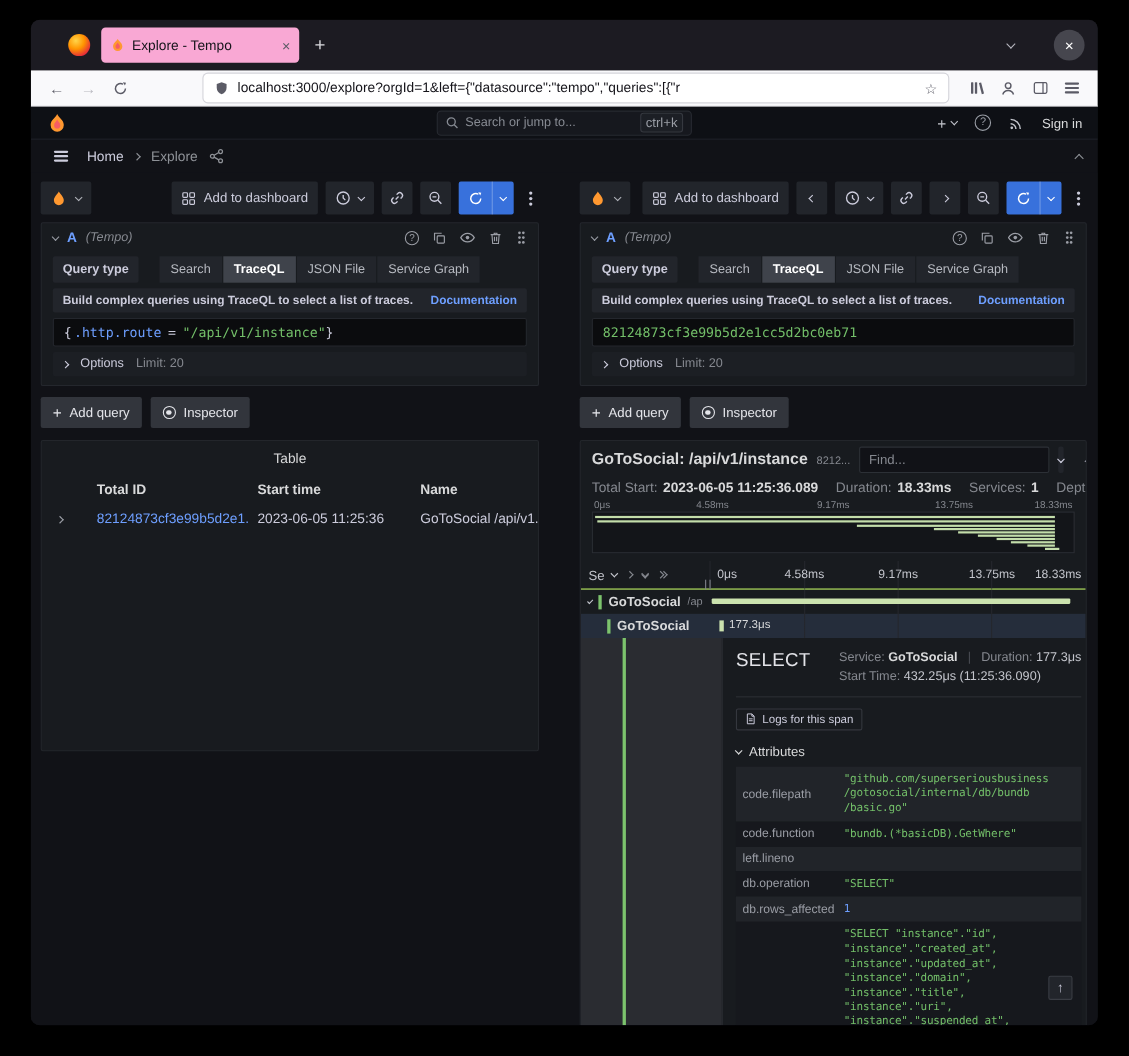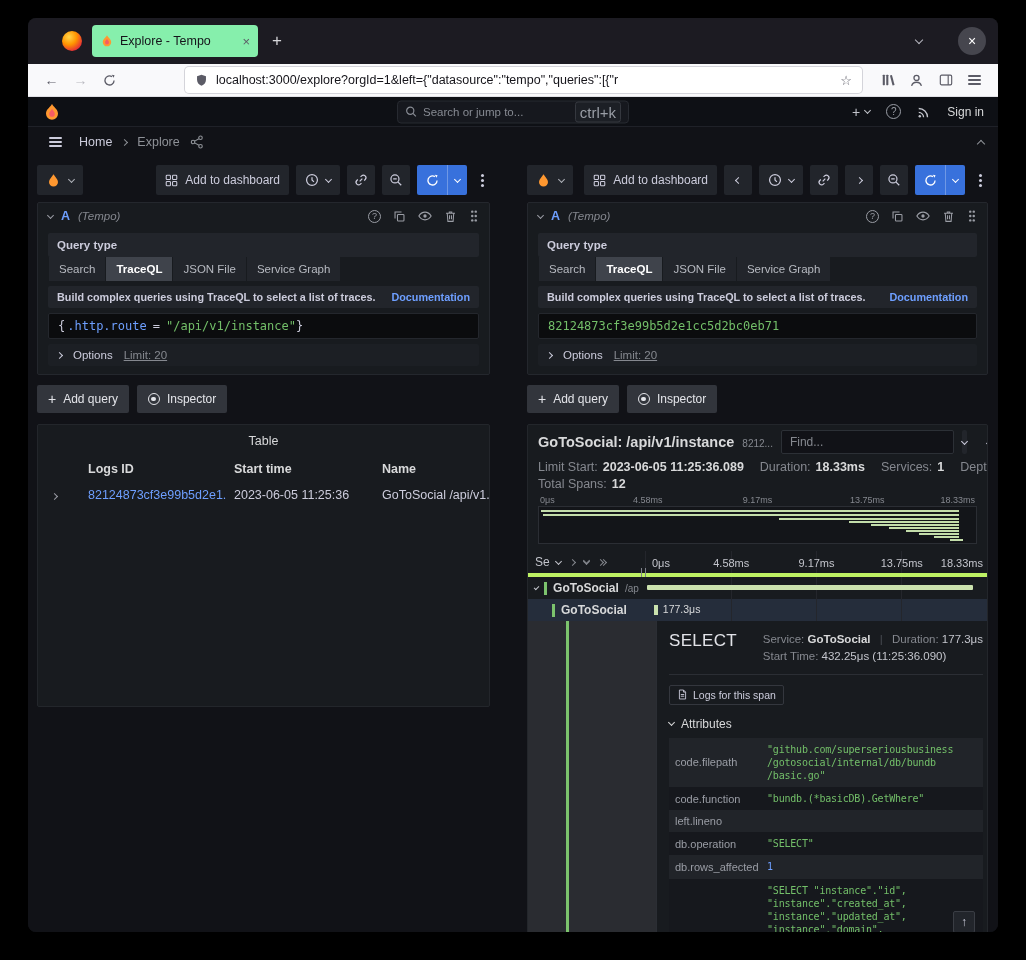--- a/index.html
+++ b/index.html
@@ -9,41 +9,41 @@
   .cv{display:inline-block;width:6px;height:6px;border-right:1.6px solid currentColor;border-bottom:1.6px solid currentColor;}
   .cv.d{transform:rotate(45deg);margin-top:-2px;}
   .cv.r{transform:rotate(-45deg);}
   .cv.u{transform:rotate(-135deg);margin-top:3px;}
   .cv.l{transform:rotate(135deg);}
   .cv.sm{width:5px;height:5px;}
   .mut{color:#8e9197;}
   
   .titlebar{height:46px;background:#1c1b22;display:flex;align-items:center;flex:0 0 auto;padding:0 12px;}
   .ff-icon{width:20px;height:20px;border-radius:50%;background:radial-gradient(circle at 35% 30%,#ffd54a 0%,#ff9500 40%,#e3223d 80%,#a01020 100%);margin:0 10px 0 22px;flex:0 0 auto;}
-  .tab{width:166px;height:32px;background:#86efac;border-radius:4px;display:flex;align-items:center;gap:6px;padding:0 8px;color:#15141a;flex:0 0 auto;}
+  .tab{width:180px;height:32px;background:#f9a8d4;border-radius:4px;display:flex;align-items:center;gap:6px;padding:0 8px;color:#15141a;flex:0 0 auto;}
   .tab-title{flex:1;font-size:12.5px;white-space:nowrap;overflow:hidden;}
   .tab-close{color:#5b5b66;font-size:13px;}
   .newtab{color:#d7d7db;font-size:17px;margin-left:14px;}
   .tb-spacer{flex:1;}
   .alltabs{color:#b6b6bf;margin-right:36px;display:flex;}
   .win-close{width:28px;height:28px;border-radius:50%;background:#46464e;color:#fff;display:flex;align-items:center;justify-content:center;font-size:14px;}
   
   .btoolbar{height:33px;background:#f9f9fb;display:flex;align-items:center;padding:0 10px;gap:2px;border-bottom:1px solid #e1e1e6;flex:0 0 auto;color:#5b5b66;}
   .nav-btn{width:27px;height:27px;display:flex;align-items:center;justify-content:center;font-size:14px;}
   .nav-btn.disabled{color:#b9b9c0;}
   .urlbar{flex:1;height:26px;background:#fff;border-radius:4px;box-shadow:0 0 0 1px #d4d4da;display:flex;align-items:center;gap:8px;padding:0 10px;margin:0 10px 0 60px;}
   .url-text{flex:1;font-size:12.5px;color:#15141a;white-space:nowrap;overflow:hidden;}
   .star{font-size:13px;color:#5b5b66;}
   .ticon{width:27px;height:27px;display:flex;align-items:center;justify-content:center;}
   .burger{display:inline-block;width:13px;height:1.6px;background:currentColor;box-shadow:0 -4px 0 currentColor,0 4px 0 currentColor;border-radius:1px;}
   
   .gnav{height:30px;background:#0e1015;border-bottom:1px solid #1f2128;display:flex;align-items:center;padding:0 14px;flex:0 0 auto;position:relative;}
   .gsearch{position:absolute;left:50%;top:50%;transform:translate(-50%,-50%);width:232px;height:23px;background:#16181e;border:1px solid #272a31;border-radius:4px;display:flex;align-items:center;gap:6px;padding:0 7px;color:#878b93;}
   .gsearch-text{flex:1;font-size:11.5px;}
-  .kbd{font-size:15px;color:#9a9ea6;border:1px solid #35383f;border-radius:3px;padding:1px 4px;background:#1c1f25;}
+  .kbd{font-size:12px;color:#9a9ea6;border:1px solid #35383f;border-radius:3px;padding:1px 4px;background:#1c1f25;}
   .gnav-right{margin-left:auto;display:flex;align-items:center;gap:16px;color:#c2c4cb;}
   .addmenu{display:flex;align-items:center;gap:5px;font-size:14px;}
   .helpq{width:15px;height:15px;border:1.5px solid #9a9ea6;border-radius:50%;font-size:10px;display:flex;align-items:center;justify-content:center;color:#9a9ea6;}
   .signin{font-size:12px;color:#d8d9da;}
   
   .bcrumb{height:30px;display:flex;align-items:center;gap:10px;padding:0 14px;flex:0 0 auto;font-size:12.5px;color:#ccccdc;}
   .bc-cur{color:#8e9197;}
   
   .content{position:relative;flex:1;background:#111217;overflow:hidden;}
   .pane{position:absolute;top:7px;display:flex;flex-direction:column;}
@@ -60,34 +60,34 @@
   .kebab-wrap{width:16px;display:flex;justify-content:center;color:#ccccdc;}
   .kebab{width:3px;height:3px;border-radius:50%;background:currentColor;box-shadow:0 -5px 0 currentColor,0 5px 0 currentColor;}
   
   .qcard{margin-top:6px;border:1px solid #24272d;border-radius:2px;background:#181b1f;}
   .qhead{height:26px;display:flex;align-items:center;gap:8px;padding:0 10px;color:#9a9da5;}
   .qref{color:#6e9fff;font-size:12.5px;font-weight:700;}
   .qds{font-style:italic;font-size:11.5px;color:#85888f;}
   .qicons{margin-left:auto;display:flex;align-items:center;gap:12px;color:#9a9da5;}
   .qhelp{width:13px;height:13px;border:1.3px solid currentColor;border-radius:50%;font-size:9px;display:flex;align-items:center;justify-content:center;}
   .qbody{padding:4px 10px 8px;}
-  .trow2{display:flex;gap:0;flex-direction:column;}
+  .trow2{display:flex;gap:18px;}
   .ilabel{height:24px;background:#22252b;border-radius:2px;display:flex;align-items:center;padding:0 9px;font-size:11.5px;color:#ccccdc;font-weight:600;}
   .rgroup{display:flex;}
   .ropt{height:24px;display:flex;align-items:center;padding:0 10px;font-size:11.5px;color:#b7bac1;background:#22252b;margin-left:1px;}
   .ropt.sel{background:#3f434b;color:#fff;font-weight:700;}
   .helpstrip{margin-top:5px;height:22px;background:#22252b;border-radius:2px;display:flex;align-items:center;justify-content:space-between;padding:0 9px;font-size:10.8px;font-weight:700;color:#ccccdc;}
   .doclink{color:#6e9fff;}
   .codebox{margin-top:5px;height:26px;background:#0b0c0e;border:1px solid #24272d;border-radius:2px;display:flex;align-items:center;padding:0 9px;font-family:"DejaVu Sans Mono","Liberation Mono",monospace;font-size:12px;color:#ccccdc;}
   .tk-field{color:#6e9fff;margin-left:2px;}
   .tk-op{margin:0 6px;color:#ccccdc;}
   .tk-str{color:#73bf69;}
   .tk-plain{color:#ccccdc;}
   .optrow{margin-top:5px;height:22px;background:#1c1f24;border-radius:2px;display:flex;align-items:center;gap:11px;padding:0 9px;font-size:11.5px;color:#ccccdc;}
-  .optsum{color:#85888f;text-decoration:underline;}
+  .optsum{color:#85888f;}
   .actions{margin-top:10px;display:flex;gap:8px;}
   .btn-sec{height:28px;background:#32353c;border-radius:2px;display:flex;align-items:center;gap:7px;padding:0 11px;font-size:12px;color:#e4e5ea;}
   .plus{font-size:14px;line-height:1;margin-top:-1px;}
   .insp-icon{width:12px;height:12px;border:1.4px solid currentColor;border-radius:50%;position:relative;}
   .insp-icon::after{content:"";position:absolute;inset:2.6px;background:currentColor;border-radius:50%;}
   
   .tpanel{margin-top:11px;height:283px;border:1px solid #23262b;background:#181b1f;border-radius:2px;}
   .tpanel-title{text-align:center;font-size:12.5px;color:#d8d9da;padding-top:9px;}
   .tgrid{display:grid;grid-template-columns:42px 146px 148px 1fr;align-items:center;}
   .thead{margin-top:14px;font-weight:700;font-size:12.5px;color:#d8d9da;}
@@ -111,21 +111,21 @@
   .mval{color:#d8d9da;font-weight:700;}
   .dval{color:#c3c5cc;}
   .minimap{margin:2px 10px 0;}
   .mm-labels{position:relative;height:12px;font-size:9px;color:#85888f;}
   .mm-l{position:absolute;top:1px;transform:translateX(-50%);}
   .mm-l.first{left:2px;transform:none;}
   .mm-l.last{right:2px;left:auto;transform:none;}
   .vgrid{background-image:linear-gradient(#24262c,#24262c),linear-gradient(#24262c,#24262c),linear-gradient(#24262c,#24262c);background-repeat:no-repeat;background-size:1px 100%;background-position:25% 0,50% 0,75% 0;}
   .mm-box{position:relative;height:38px;border:1px solid #2b2e34;background:#131519;}
   .mm-seg{position:absolute;height:2px;background:#c3ddaa;}
-  .wf-head{margin-top:7px;height:26px;display:flex;border-bottom:4px solid #bef264;position:relative;}
+  .wf-head{margin-top:7px;height:26px;display:flex;border-bottom:1px solid #bef264;position:relative;}
   .wf-namecol{width:118px;flex:0 0 auto;display:flex;align-items:center;gap:6px;padding:0 7px;color:#c3c5cc;font-size:12px;border-right:1px solid #24262c;}
   .wf-namecol.ind{padding-left:24px;}
   .wf-mini{display:flex;gap:9px;color:#85888f;margin-left:3px;align-items:center;}
   .dbl{display:inline-flex;}
   .dbl .cv+.cv{margin-left:-2px;}
   .dblv{display:inline-flex;flex-direction:column;}
   .dblv .cv+.cv{margin-top:-4px;}
   .wf-ticks{flex:1;position:relative;font-size:11px;color:#c3c5cc;}
   .wtick{position:absolute;top:6px;transform:translateX(-50%);}
   .wtick.first{left:6px;transform:none;}
@@ -395,21 +395,21 @@
         <div class="btn-sec">
           <span class="insp-icon"></span>
           <span>Inspector</span>
         </div>
       </div>
 
       <div class="tpanel">
         <div class="tpanel-title">Table</div>
         <div class="tgrid thead">
           <span></span>
-          <span>Logs ID</span>
+          <span>Total ID</span>
           <span>Start time</span>
           <span>Name</span>
         </div>
         <div class="tgrid trowdata">
           <span class="texp"><i class="cv r sm"></i></span>
           <span class="tid">82124873cf3e99b5d2e1...</span>
           <span>2023-06-05 11:25:36</span>
           <span>GoToSocial /api/v1...</span>
         </div>
       </div>
@@ -550,39 +550,33 @@
           <span class="sqbtn">
               <i class="cv d sm"></i>
             </span>
           <span class="sqbtn last">
               <i class="cv u sm"></i>
             </span>
         </div>
         <div class="trmeta">
           <div class="mline">
             <span class="mpair">
-                <span class="mlabel">Limit Start:</span>
+                <span class="mlabel">Total Start:</span>
                 <span class="mval">2023-06-05 11:25:36.089</span>
               </span>
             <span class="mpair">
                 <span class="mlabel">Duration:</span>
                 <span class="mval">18.33ms</span>
               </span>
             <span class="mpair">
                 <span class="mlabel">Services:</span>
                 <span class="mval">1</span>
               </span>
             <span class="mpair">
                 <span class="mlabel">Depth:</span>
-              </span>
-          </div>
-          <div class="mline">
-            <span class="mpair">
-                <span class="mlabel">Total Spans:</span>
-                <span class="mval">12</span>
               </span>
           </div>
         </div>
         <div class="minimap">
           <div class="mm-labels">
             <span class="mm-l first">0μs</span>
             <span class="mm-l" style="left:25%">4.58ms</span>
             <span class="mm-l" style="left:50%">9.17ms</span>
             <span class="mm-l" style="left:75%">13.75ms</span>
             <span class="mm-l last">18.33ms</span>

